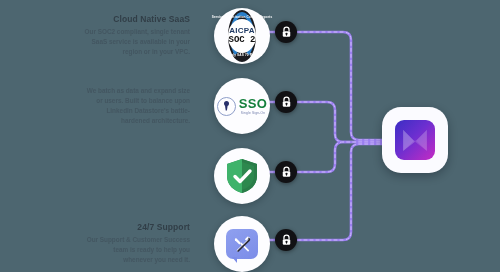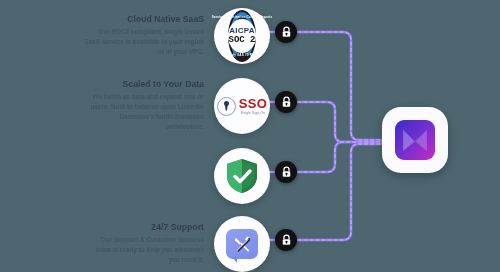--- a/index.html
+++ b/index.html
@@ -25,21 +25,21 @@
     justify-content: flex-end;
   }
   .row-1 { top: 2px; }
   .row-2 { top: 72px; }
   .row-3 { top: 142px; }
   .row-4 { top: 210px; }
 
   .copy {
     width: 130px;
     text-align: right;
-    padding-right: 10px;
+    padding-right: 24px;
     opacity: .92;
   }
   .copy h3 {
     font-size: 8.5px;
     font-weight: bold;
     color: #2f3b44;
     letter-spacing: .1px;
     line-height: 1.1;
     margin-bottom: 2px;
   }
@@ -102,21 +102,21 @@
   }
   .sso-key::before {
     content: ""; width: 5px; height: 5px; border-radius: 50%;
     background: #28306b; position: absolute; top: 3.5px;
   }
   .sso-key::after {
     content: ""; width: 3px; height: 6px; background: #28306b;
     position: absolute; top: 7px; clip-path: polygon(0 0,100% 0,70% 100%,30% 100%);
   }
   .sso-txt { display: flex; flex-direction: column; align-items: center; }
-  .sso-txt .big { font-size: 13px; font-weight: bold; color: #b91c1c; letter-spacing: .3px; line-height: 1; }
+  .sso-txt .big { font-size: 13px; font-weight: bold; color: #15803d; letter-spacing: .3px; line-height: 1; }
   .sso-txt .sub { font-size: 3.2px; color: #6d79a8; letter-spacing: .2px; margin-top: 1px; }
 
   
   .shield-wrap { width: 34px; height: 36px; position: relative; }
   
   .bubble {
     width: 32px; height: 30px; border-radius: 7px;
     background: linear-gradient(150deg,#8fa0ef,#7b8ce8);
     position: relative;
     display: flex; align-items: center; justify-content: center;
@@ -208,21 +208,20 @@
           <span class="l1">AICPA</span>
           <span class="l2">SOC 2</span>
         </div>
         <div class="seal-arc bot">Formerly SAS 70 Reports</div>
       </div>
     </div>
   </div>
 
   <div class="row row-2">
     <div class="copy">
-      <h3>Scaled to Your Data</h3>
       <p>We batch as data and expand size or users. Built to balance upon LinkedIn Datastore's battle-hardened architecture.</p>
     </div>
     <div class="badge">
       <div class="sso">
         <div class="sso-key"></div>
         <div class="sso-txt">
           <span class="big">SSO</span>
           <span class="sub">Single Sign-On</span>
         </div>
       </div>

